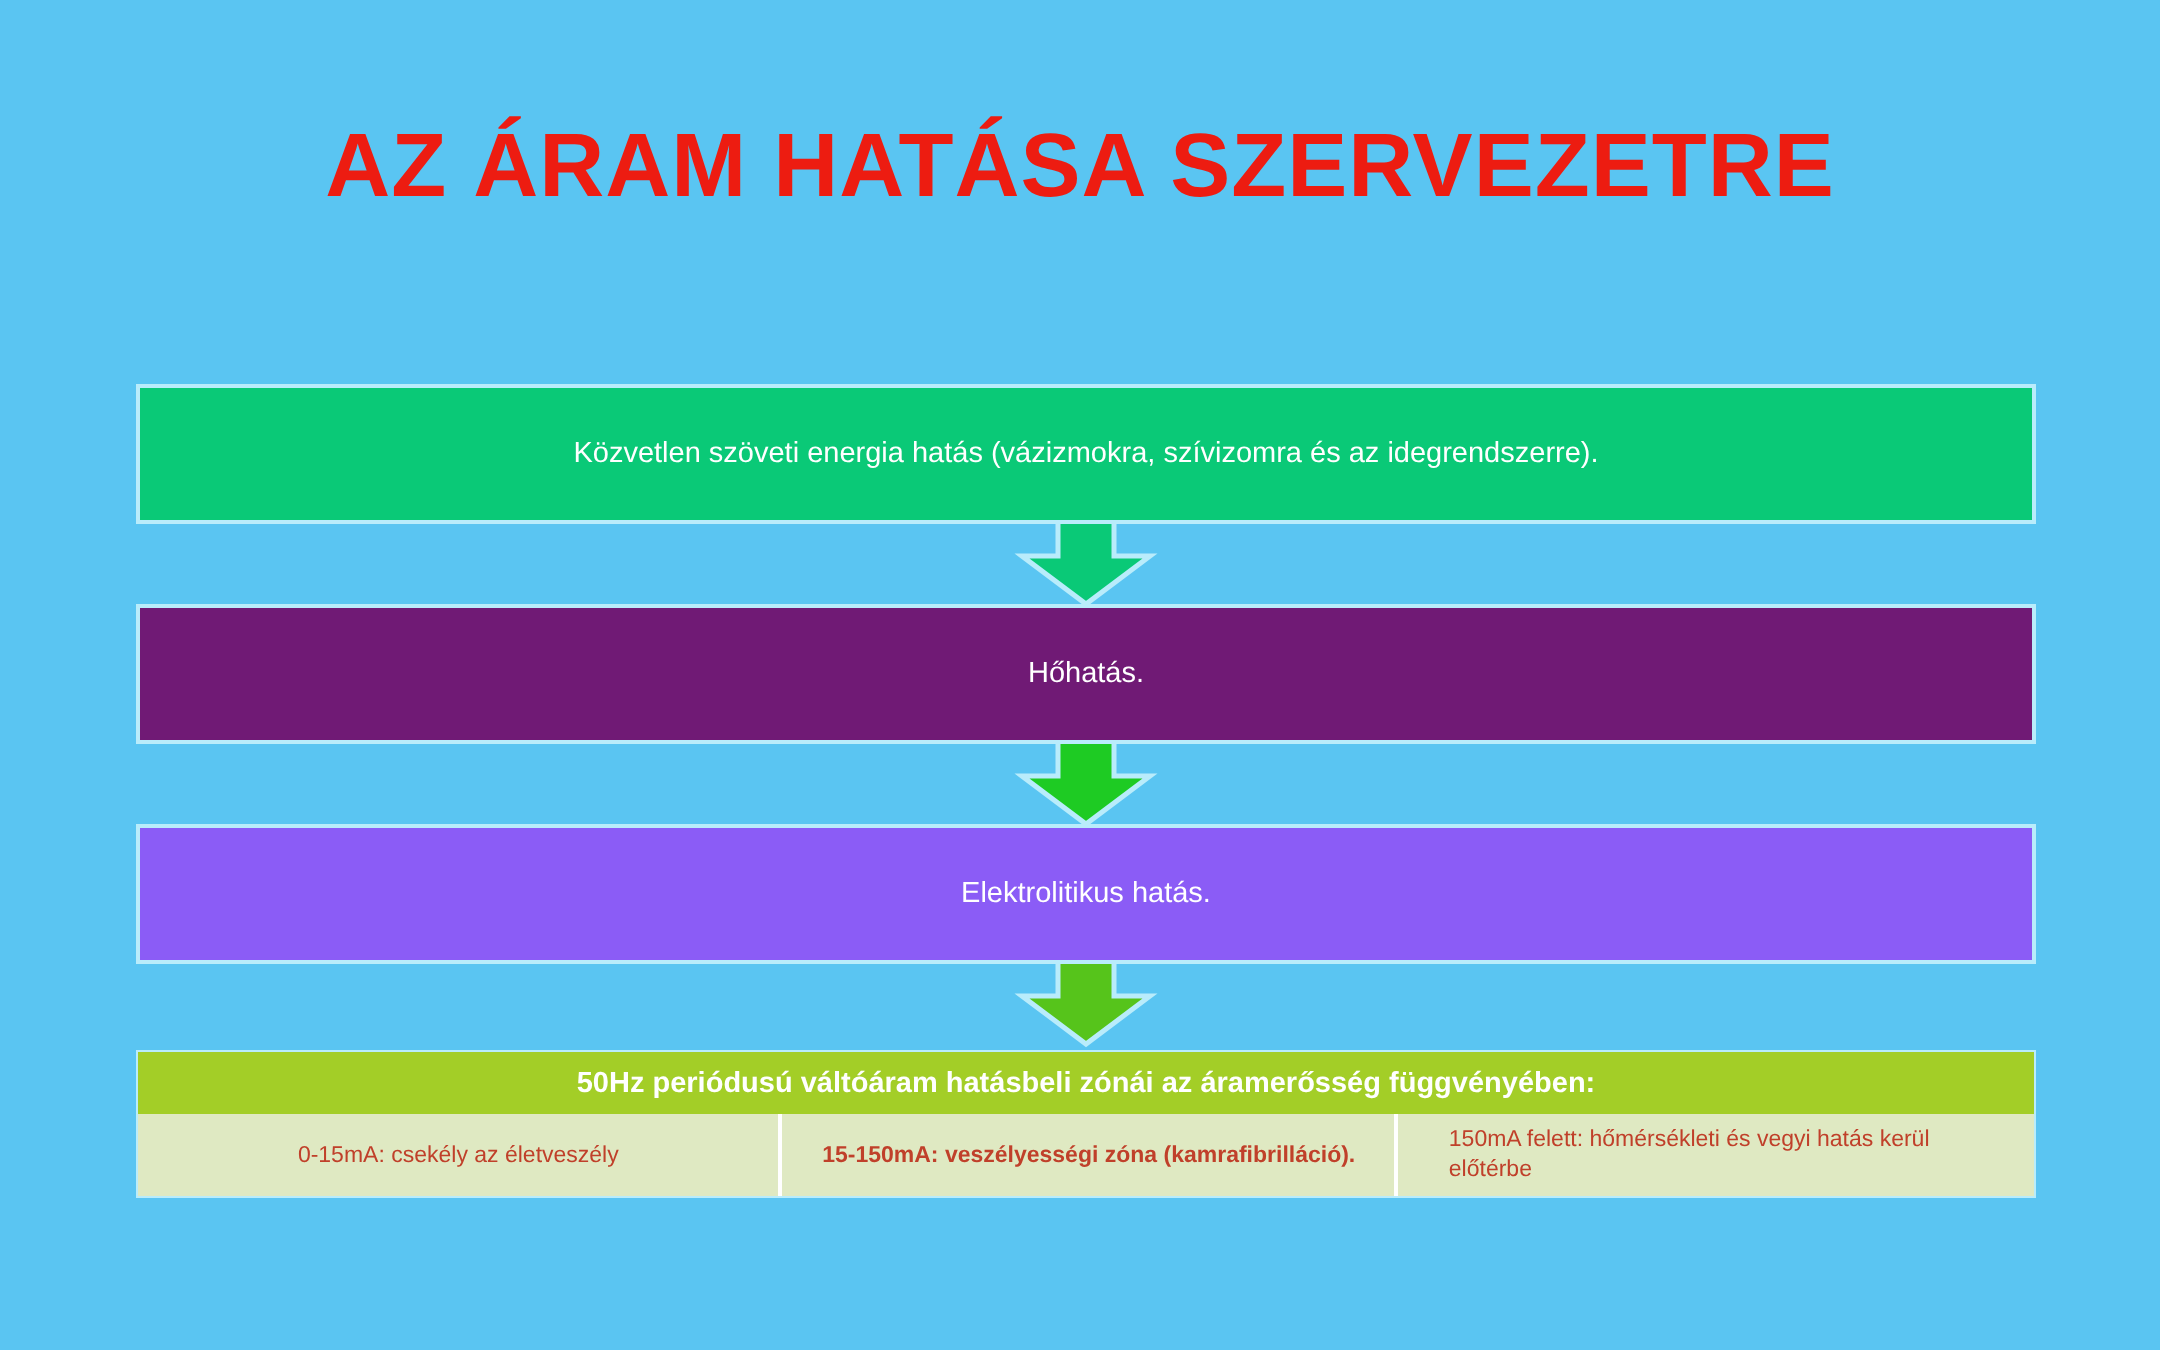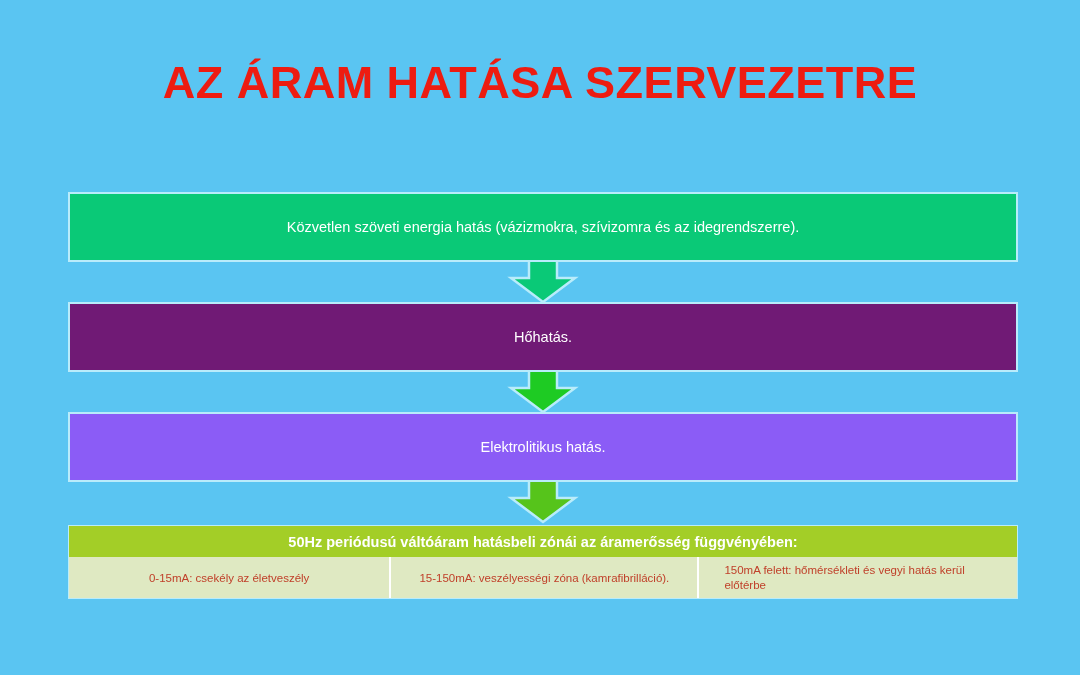--- a/index.html
+++ b/index.html
@@ -102,21 +102,21 @@
     font-size: 11.5px;
     display: flex;
     align-items: center;
     justify-content: center;
     padding: 6px 8px;
     line-height: 1.25;
     border-right: 2px solid #ffffff;
   }
   .zone-cell:last-child { border-right: none; }
   .zone-cell-1 { width: 34%; }
-  .zone-cell-2 { width: 32.5%; }
+  .zone-cell-2 { width: 32.5%; font-weight: bold; }
   .zone-cell-3 { width: 33.5%; padding-left: 25px; }
 </style>
 </head>
 <body>
 
 <div class="slide-title">AZ ÁRAM HATÁSA SZERVEZETRE</div>
 
 <div class="flow">
 
   <div class="flow-box flow-box-1">

